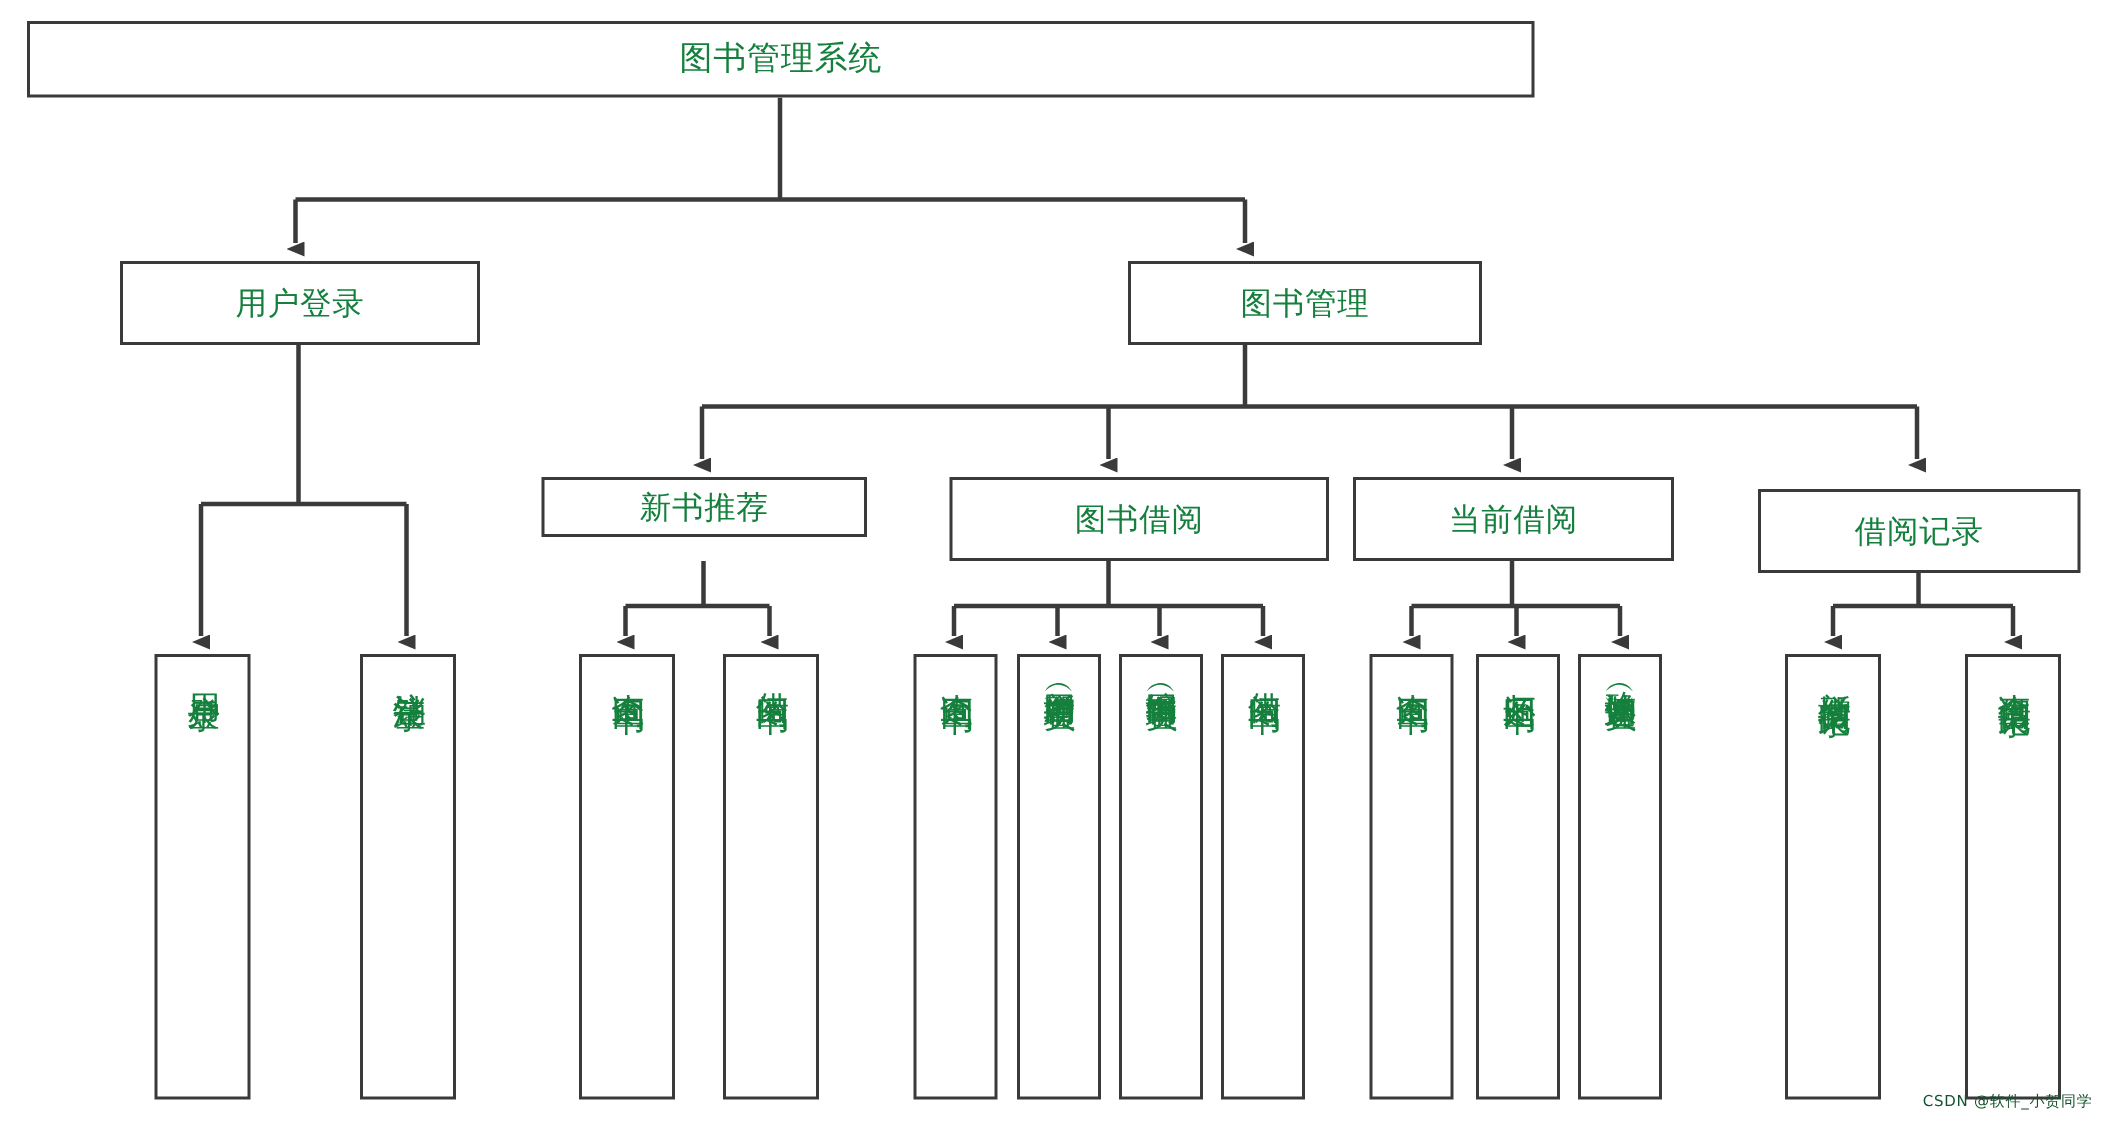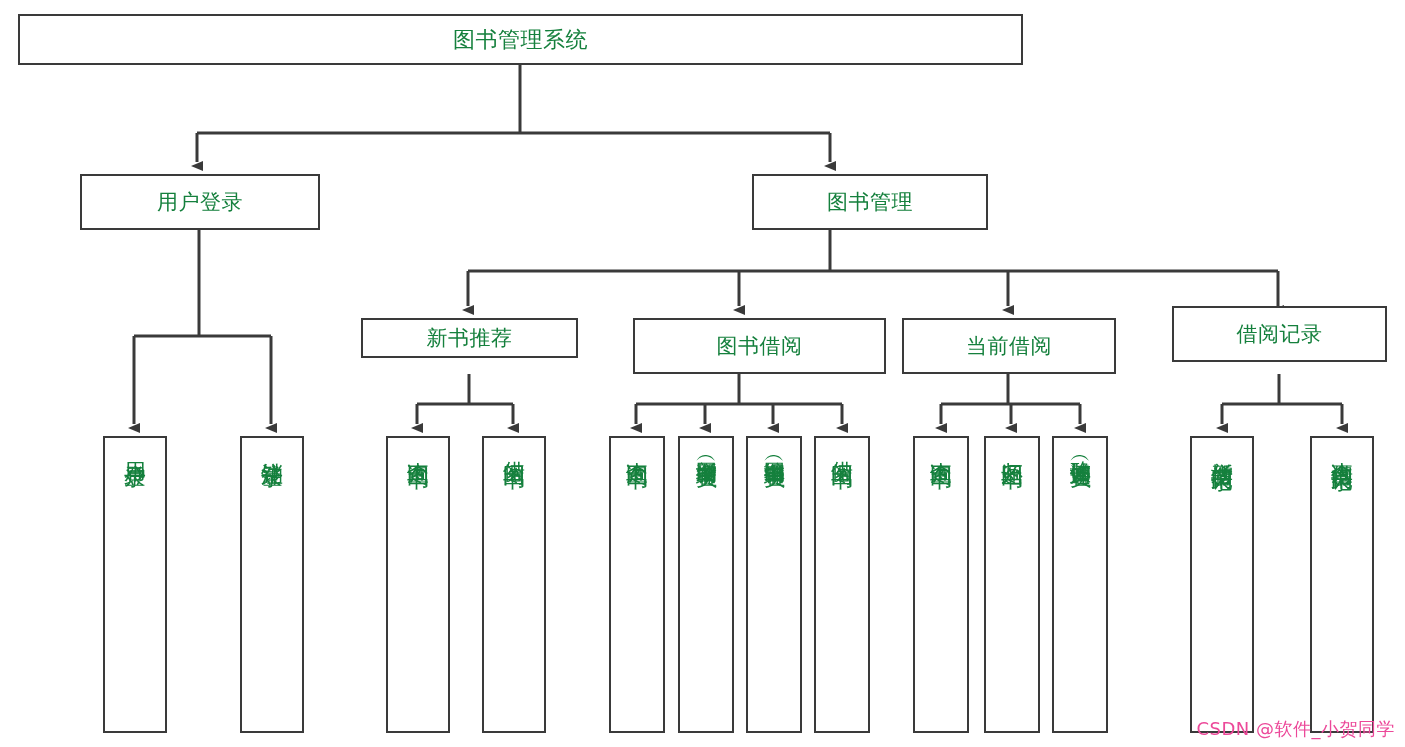--- a/index.html
+++ b/index.html
@@ -66,22 +66,22 @@
     margin: 0 auto;
   }
   .node.vert.tall .label {
     font-size: 21px;
     letter-spacing: 1px;
   }
   .watermark {
     position: absolute;
     right: 10px;
     bottom: 6px;
-    font-size: 18px;
-    color: #ec4899;
+    font-size: 10px;
+    color: #14532d;
     letter-spacing: 0.5px;
     z-index: 5;
     white-space: nowrap;
   }
 </style>
 </head>
 <body>
 
 <div id="canvas">
 
@@ -140,21 +140,21 @@
       </div>
       <div class="node level3 horiz" style="left: 361px; top: 318px; width: 217px; height: 40px;">
         <span class="label">新书推荐</span>
       </div>
       <div class="node level3 horiz" style="left: 633px; top: 318px; width: 253px; height: 56px;">
         <span class="label">图书借阅</span>
       </div>
       <div class="node level3 horiz" style="left: 902px; top: 318px; width: 214px; height: 56px;">
         <span class="label">当前借阅</span>
       </div>
-      <div class="node level3 horiz" style="left: 1172px; top: 306px; width: 215px; height: 56px;">
+      <div class="node level3 horiz" style="left: 1172px; top: 326px; width: 215px; height: 56px;">
         <span class="label">借阅记录</span>
       </div>
       <div class="node leaf vert" style="left: 103px; top: 436px; width: 64px; height: 297px;">
         <span class="label">用户登录</span>
       </div>
       <div class="node leaf vert" style="left: 240px; top: 436px; width: 64px; height: 297px;">
         <span class="label">注销登录</span>
       </div>
       <div class="node leaf vert" style="left: 386px; top: 436px; width: 64px; height: 297px;">
         <span class="label">查询图书</span>

